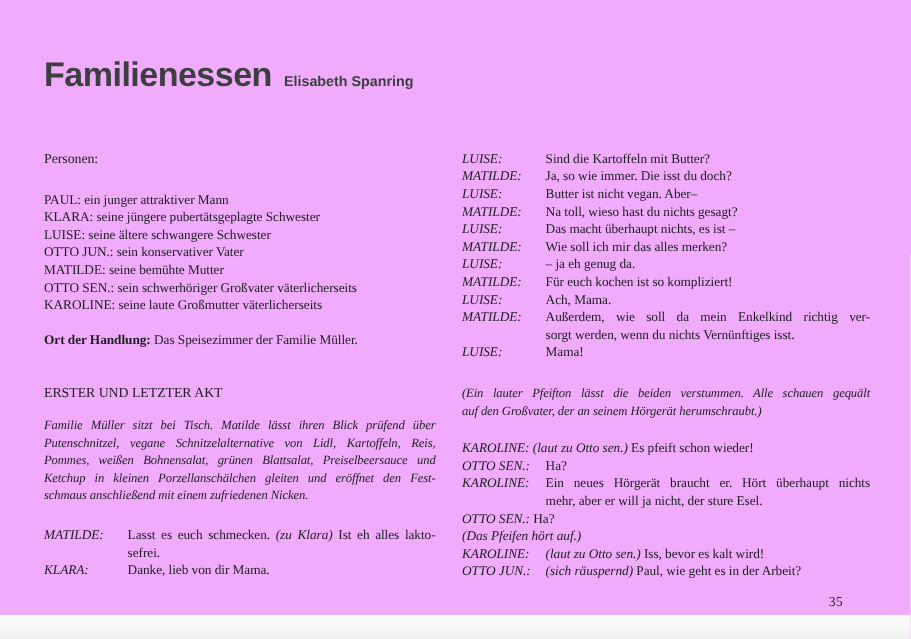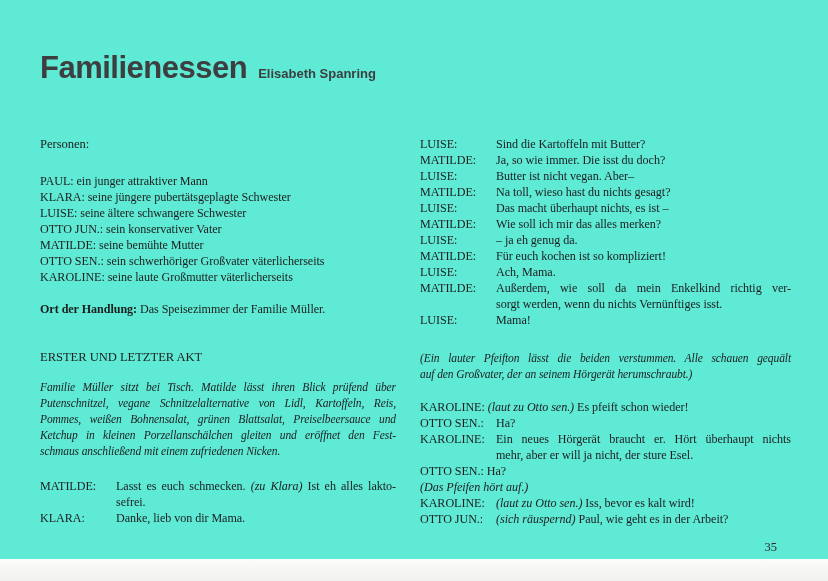--- a/index.html
+++ b/index.html
@@ -1,18 +1,18 @@
 <!DOCTYPE html>
 <html><head>
 <meta charset="utf-8">
 <style>
   html,body{margin:0;padding:0;background:#ffffff;}
   .page{
     position:relative;width:828px;height:581px;overflow:hidden;
-    background:#5eead4;color:#1d1d1f;
+    background:#f0abfc;color:#1d1d1f;
     font-family:"Liberation Serif",serif;
   }
   .page::after{
     content:"";position:absolute;left:0;right:0;bottom:0;height:22px;
     background:linear-gradient(#fcfcfa,#f0f0ee);pointer-events:none;
   }
   
   .masthead{
     position:absolute;left:40px;top:52px;display:flex;align-items:baseline;gap:11px;
     font-family:"Liberation Sans",sans-serif;color:#3d3e40;
@@ -25,28 +25,28 @@
   .col-right{left:420px;width:371px;}
   .bold{font-weight:bold;}
   .heading{font-weight:normal;height:16px;font-size:12.6px;}
   .pline{height:16px;white-space:nowrap;}
   
   .stagepar{font-style:italic;font-size:11.5px;letter-spacing:-0.1px;}
   .sline{height:16px;}
   .fill{text-align:justify;text-align-last:justify;}
   
   .dlg{display:flex;}
-  .spk{flex:0 0 76px;}
+  .spk{flex:0 0 76px;font-style:italic;}
   .txt{flex:1;min-width:0;}
   .ln{height:16px;}
   .dlg-inline{height:16px;}
   .dlg-stage{height:16px;font-style:italic;}
   em{font-style:italic;}
   .gap{width:100%;}
-  .pagenum{position:absolute;right:51px;top:540px;font-size:12.5px;color:#2a2a2c;}
+  .pagenum{position:absolute;right:62px;top:540px;font-size:12.5px;color:#2a2a2c;}
 </style>
 </head>
 <body>
 
 <div class="page">
 
   <div class="masthead">
     <span class="title">Familienessen</span>
     <span class="author">Elisabeth Spanring</span>
   </div>

